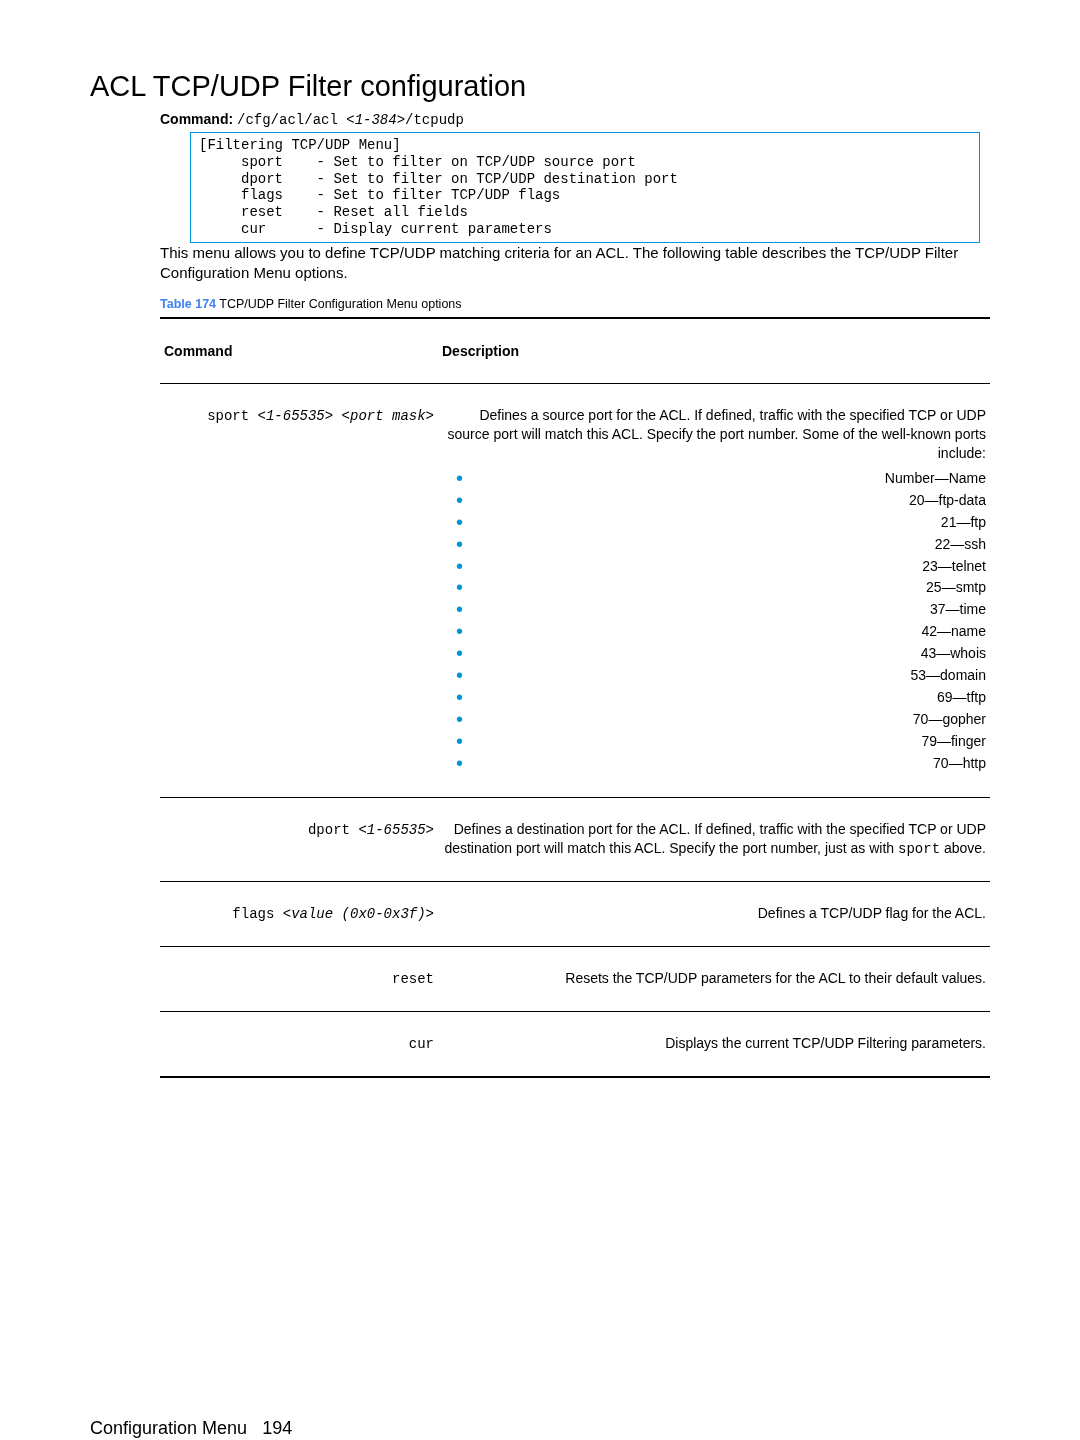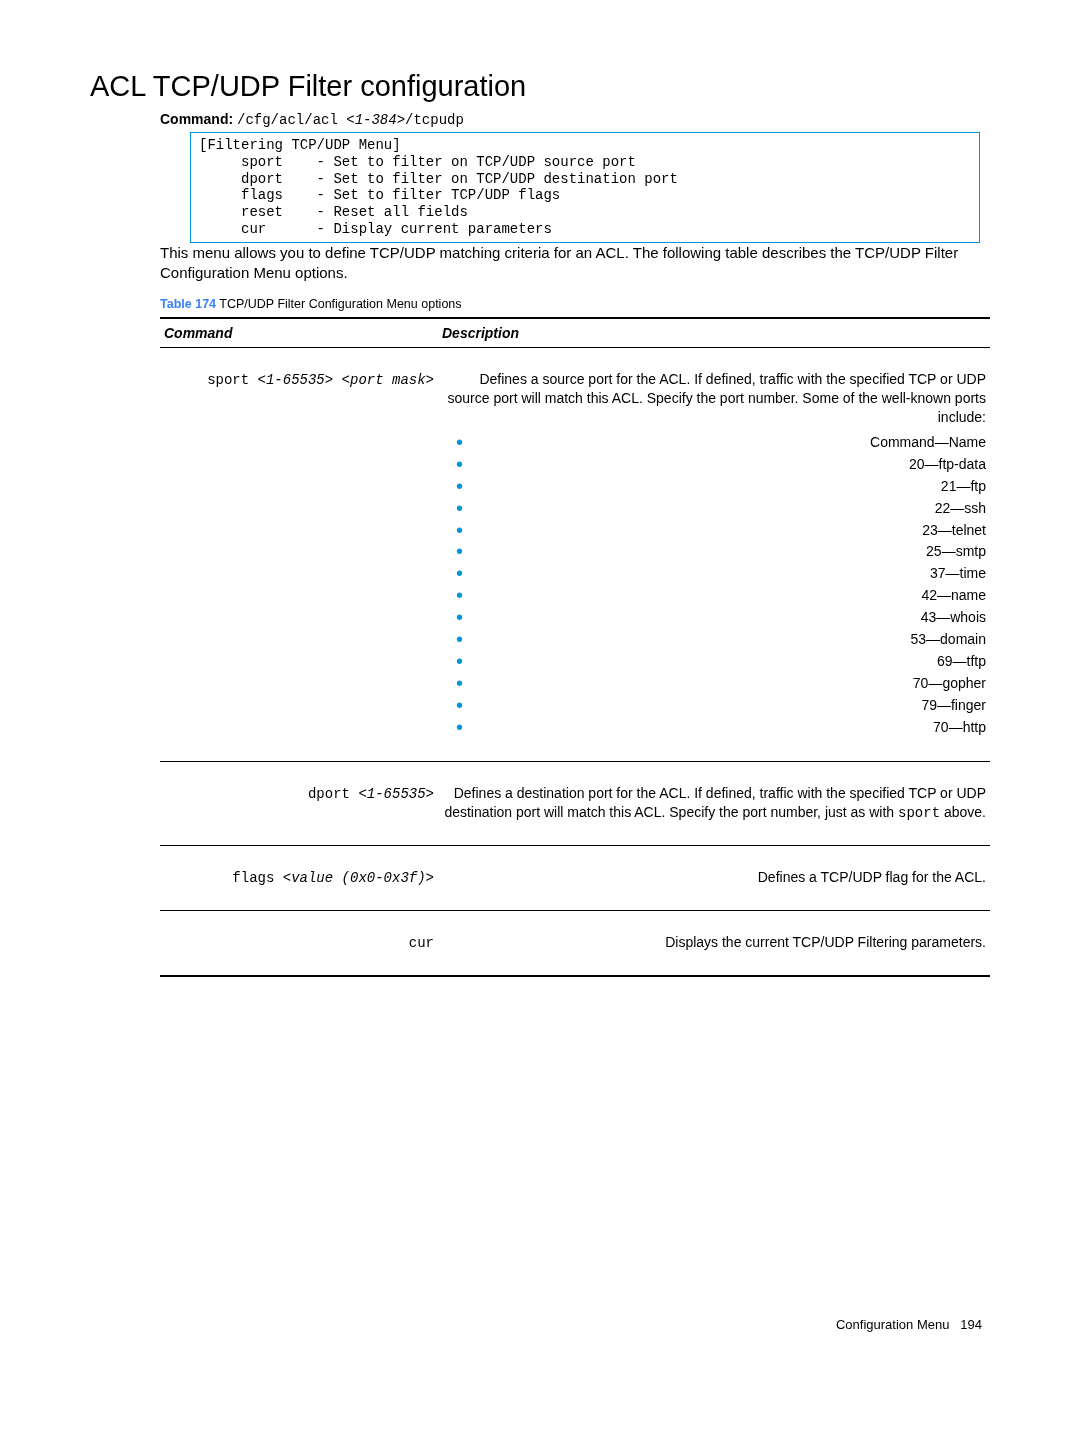--- a/index.html
+++ b/index.html
@@ -55,23 +55,22 @@
       margin-left: 70px;
       width: 830px;
       border-collapse: collapse;
       font-size: 14px;
       border-top: 2px solid #000;
       border-bottom: 2px solid #000;
     }
     thead th {
       text-align: left;
       font-weight: bold;
-      padding: 6px 4px;
+      padding: 24px 4px;
       border-bottom: 1.5px solid #000;
-      font-style: italic;
     }
     thead th:first-child { width: 270px; }
     tbody td {
       vertical-align: top;
       padding: 22px 4px;
       border-bottom: 1px solid #000;
       line-height: 1.35;
       text-align: right;
     }
     tbody tr:last-child td { border-bottom: none; }
@@ -87,24 +86,24 @@
     }
     ul.ports li::before {
       content: "•";
       color: #0096D6;
       font-size: 20px;
       position: absolute;
       left: 0;
       top: -4px;
     }
     .footer {
-      text-align: right;
-      font-size: 13px;
+      text-align: left;
+      font-size: 18px;
       margin-top: 340px;
-      margin-right: 8px;
+      margin-right: 16px;
     }
   </style>
 </head>
 <body>
 
 <h1>ACL TCP/UDP Filter configuration</h1>
 
 <div class="command-line">
   <span class="bold">Command:</span>
   <span class="mono">/cfg/acl/acl </span><span class="mono-italic">&lt;1-384&gt;</span><span class="mono">/tcpudp</span>
@@ -132,21 +131,21 @@
     </tr>
   </thead>
   <tbody>
     <tr>
       <td>
         <span class="mono">sport </span><span class="mono-italic">&lt;1-65535&gt; &lt;port mask&gt;</span>
       </td>
       <td>
         <span>Defines a source port for the ACL. If defined, traffic with the specified TCP or UDP source port will match this ACL. Specify the port number. Some of the well-known ports include:</span>
         <ul class="ports">
-          <li>Command—Name</li>
+          <li>Number—Name</li>
           <li>20—ftp-data</li>
           <li>21—ftp</li>
           <li>22—ssh</li>
           <li>23—telnet</li>
           <li>25—smtp</li>
           <li>37—time</li>
           <li>42—name</li>
           <li>43—whois</li>
           <li>53—domain</li>
           <li>69—tftp</li>
@@ -165,20 +164,26 @@
       </td>
     </tr>
     <tr>
       <td>
         <span class="mono">flags </span><span class="mono-italic">&lt;value (0x0-0x3f)&gt;</span>
       </td>
       <td>Defines a TCP/UDP flag for the ACL.</td>
     </tr>
     <tr>
       <td>
+        <span class="mono">reset</span>
+      </td>
+      <td>Resets the TCP/UDP parameters for the ACL to their default values.</td>
+    </tr>
+    <tr>
+      <td>
         <span class="mono">cur</span>
       </td>
       <td>Displays the current TCP/UDP Filtering parameters.</td>
     </tr>
   </tbody>
 </table>
 
 <div class="footer">
   <span>Configuration Menu</span>&nbsp;&nbsp;&nbsp;<span>194</span>
 </div>

